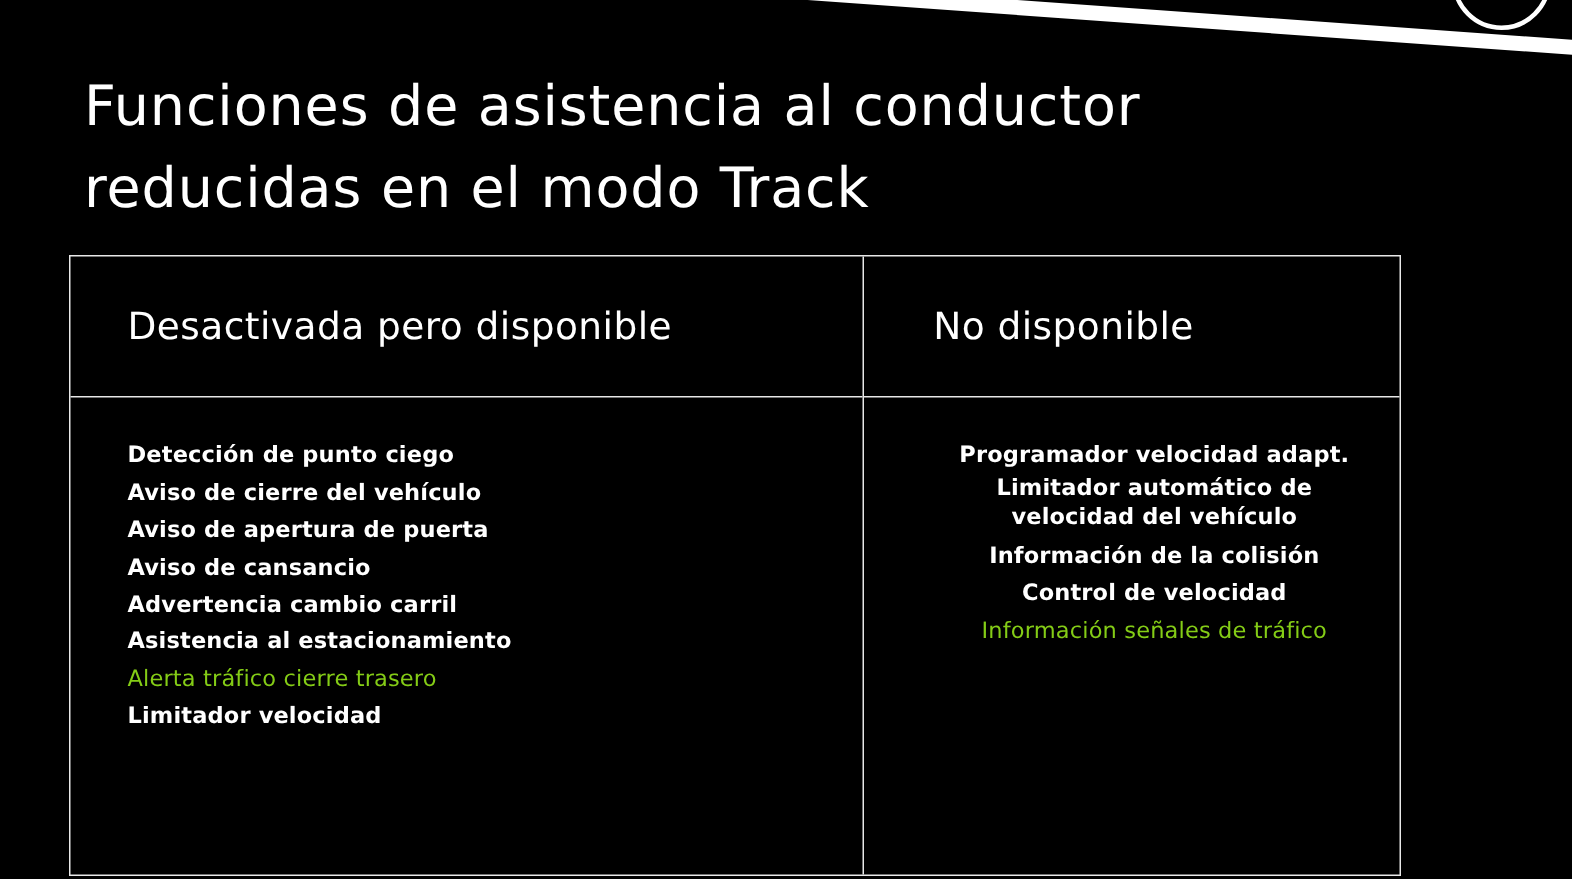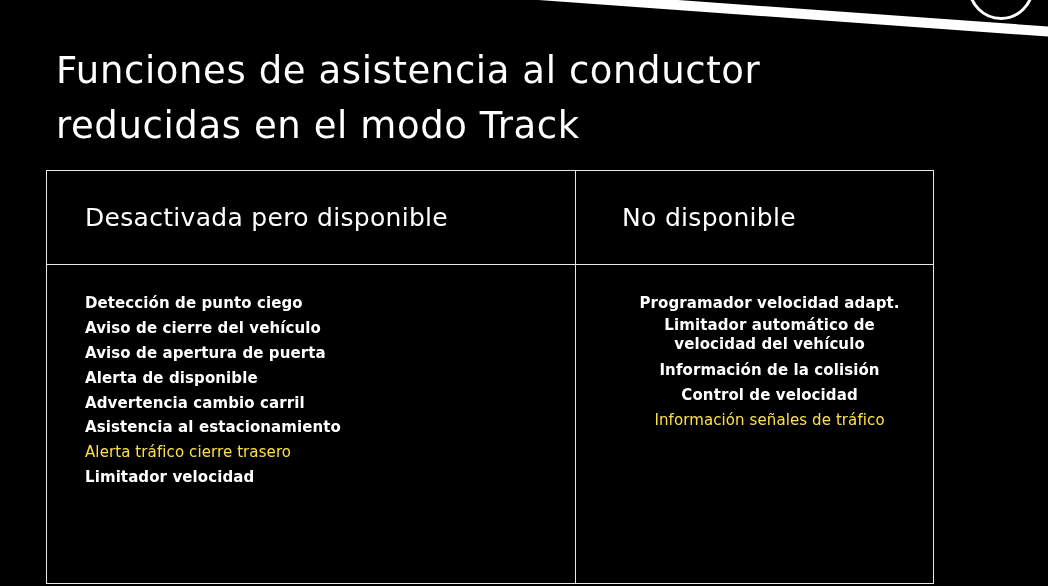--- a/index.html
+++ b/index.html
@@ -107,21 +107,21 @@
     text-align: center;
   }
   .item {
     font-size: 15px;
     line-height: 1.66;
     font-weight: 700;
     color: #ffffff;
     letter-spacing: 0.1px;
   }
   .item.dim {
-    color: #fde047;
+    color: #84cc16;
     font-weight: 400;
   }
   .item.wrap {
     line-height: 1.28;
     margin-bottom: 4px;
   }
 </style>
 </head>
 <body>
 
@@ -134,21 +134,21 @@
 reducidas en el modo Track</div>
 
   <div class="table">
 
     <div class="col col-left">
       <div class="col-header">Desactivada pero disponible</div>
       <div class="col-body">
         <div class="item">Detección de punto ciego</div>
         <div class="item">Aviso de cierre del vehículo</div>
         <div class="item">Aviso de apertura de puerta</div>
-        <div class="item">Alerta de disponible</div>
+        <div class="item">Aviso de cansancio</div>
         <div class="item">Advertencia cambio carril</div>
         <div class="item">Asistencia al estacionamiento</div>
         <div class="item dim">Alerta tráfico cierre trasero</div>
         <div class="item">Limitador velocidad</div>
       </div>
     </div>
 
     <div class="col col-right">
       <div class="col-header">No disponible</div>
       <div class="col-body">

